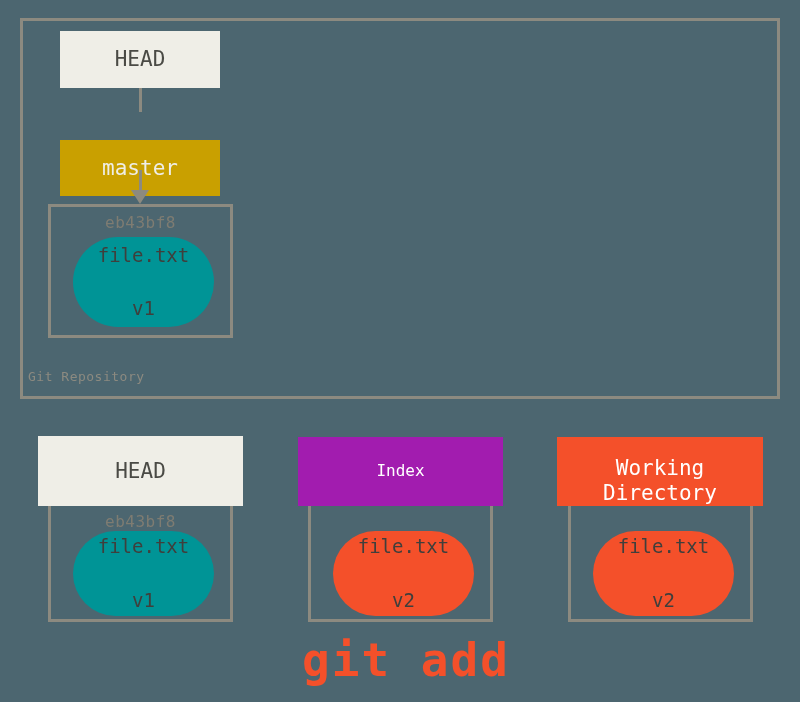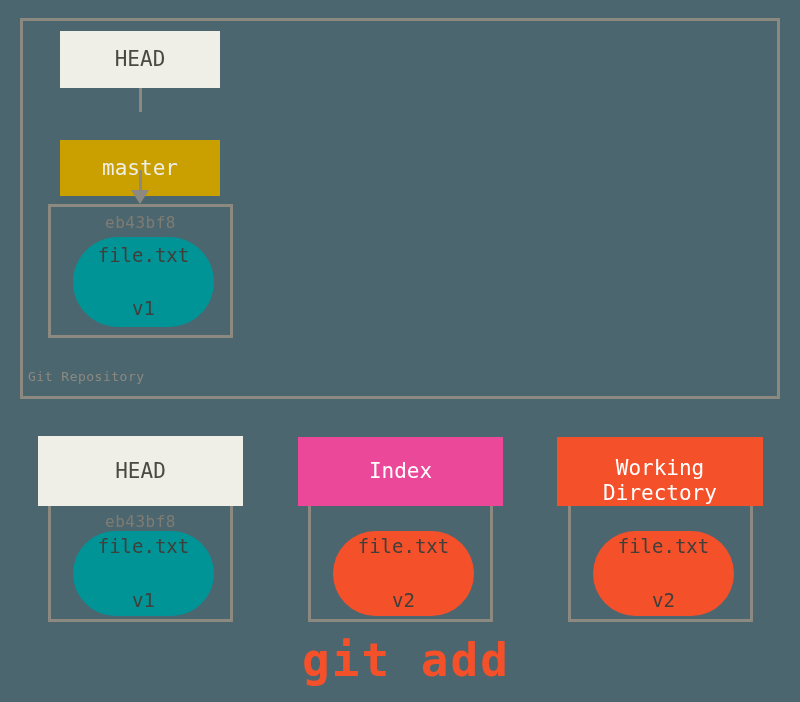--- a/index.html
+++ b/index.html
@@ -58,27 +58,27 @@
     color: #efeee7;
     display: flex;
     align-items: center;
     justify-content: center;
     text-align: center;
     font-size: 21px;
     box-sizing: border-box;
   }
   .index-box {
     position: absolute;
-    background: #ec4899;
+    background: #a21caf;
     color: #ffffff;
     display: flex;
     align-items: center;
     justify-content: center;
     text-align: center;
-    font-size: 21px;
+    font-size: 16px;
     line-height: 1.18;
     box-sizing: border-box;
   }
   .wd-box {
     position: absolute;
     background: #f4502a;
     color: #ffffff;
     display: flex;
     align-items: center;
     justify-content: flex-end;

